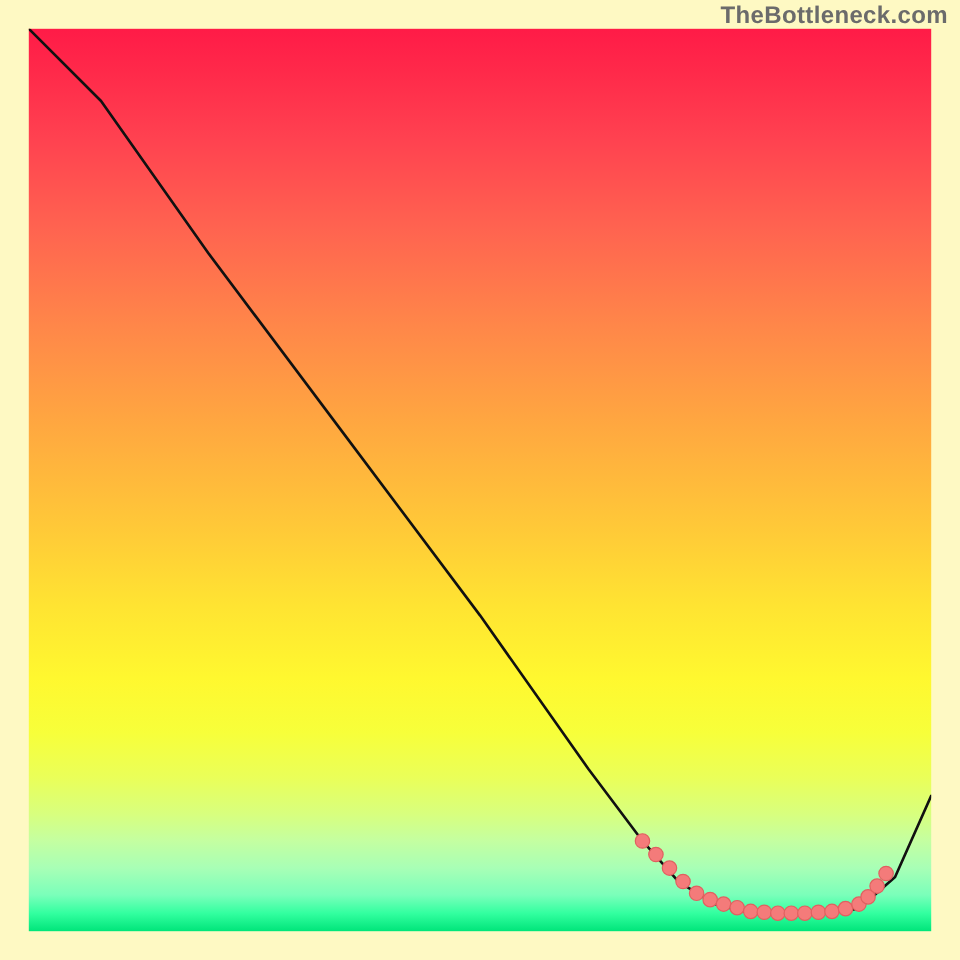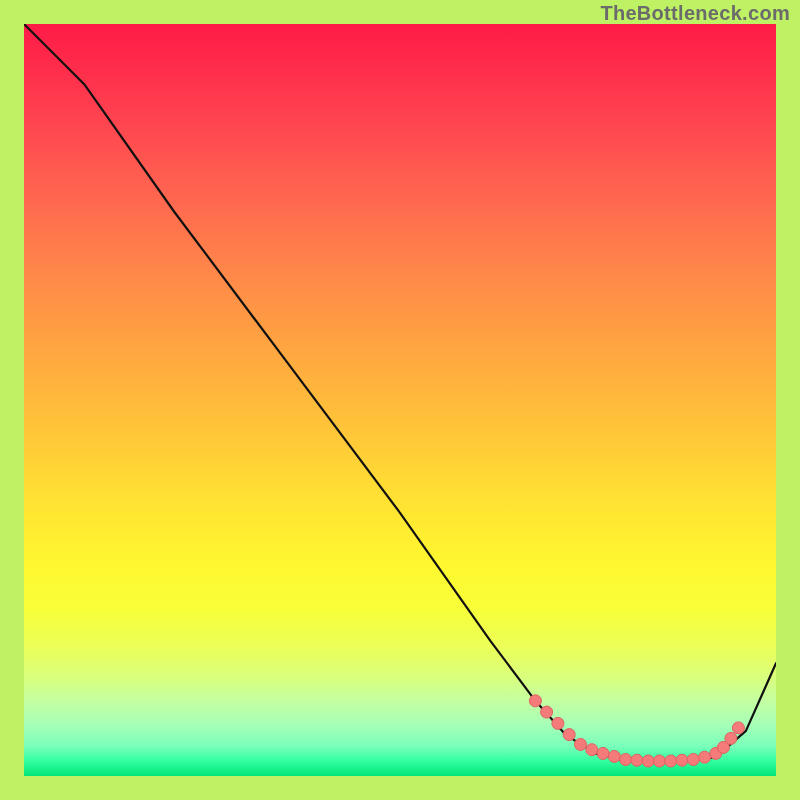--- a/index.html
+++ b/index.html
@@ -7,21 +7,21 @@
     padding: 0;
     width: 800px;
     height: 800px;
     background: #000;
     overflow: hidden;
   }
   .chart-container {
     position: relative;
     width: 800px;
     height: 800px;
-    background: #bef264;
+    background: #fef9c3;
   }
   .plot-area {
     position: absolute;
     left: 24px;
     top: 24px;
     width: 752px;
     height: 752px;
     background: linear-gradient(to bottom,
       #ff1b47 0%,
       #ff2a4a 5%,

